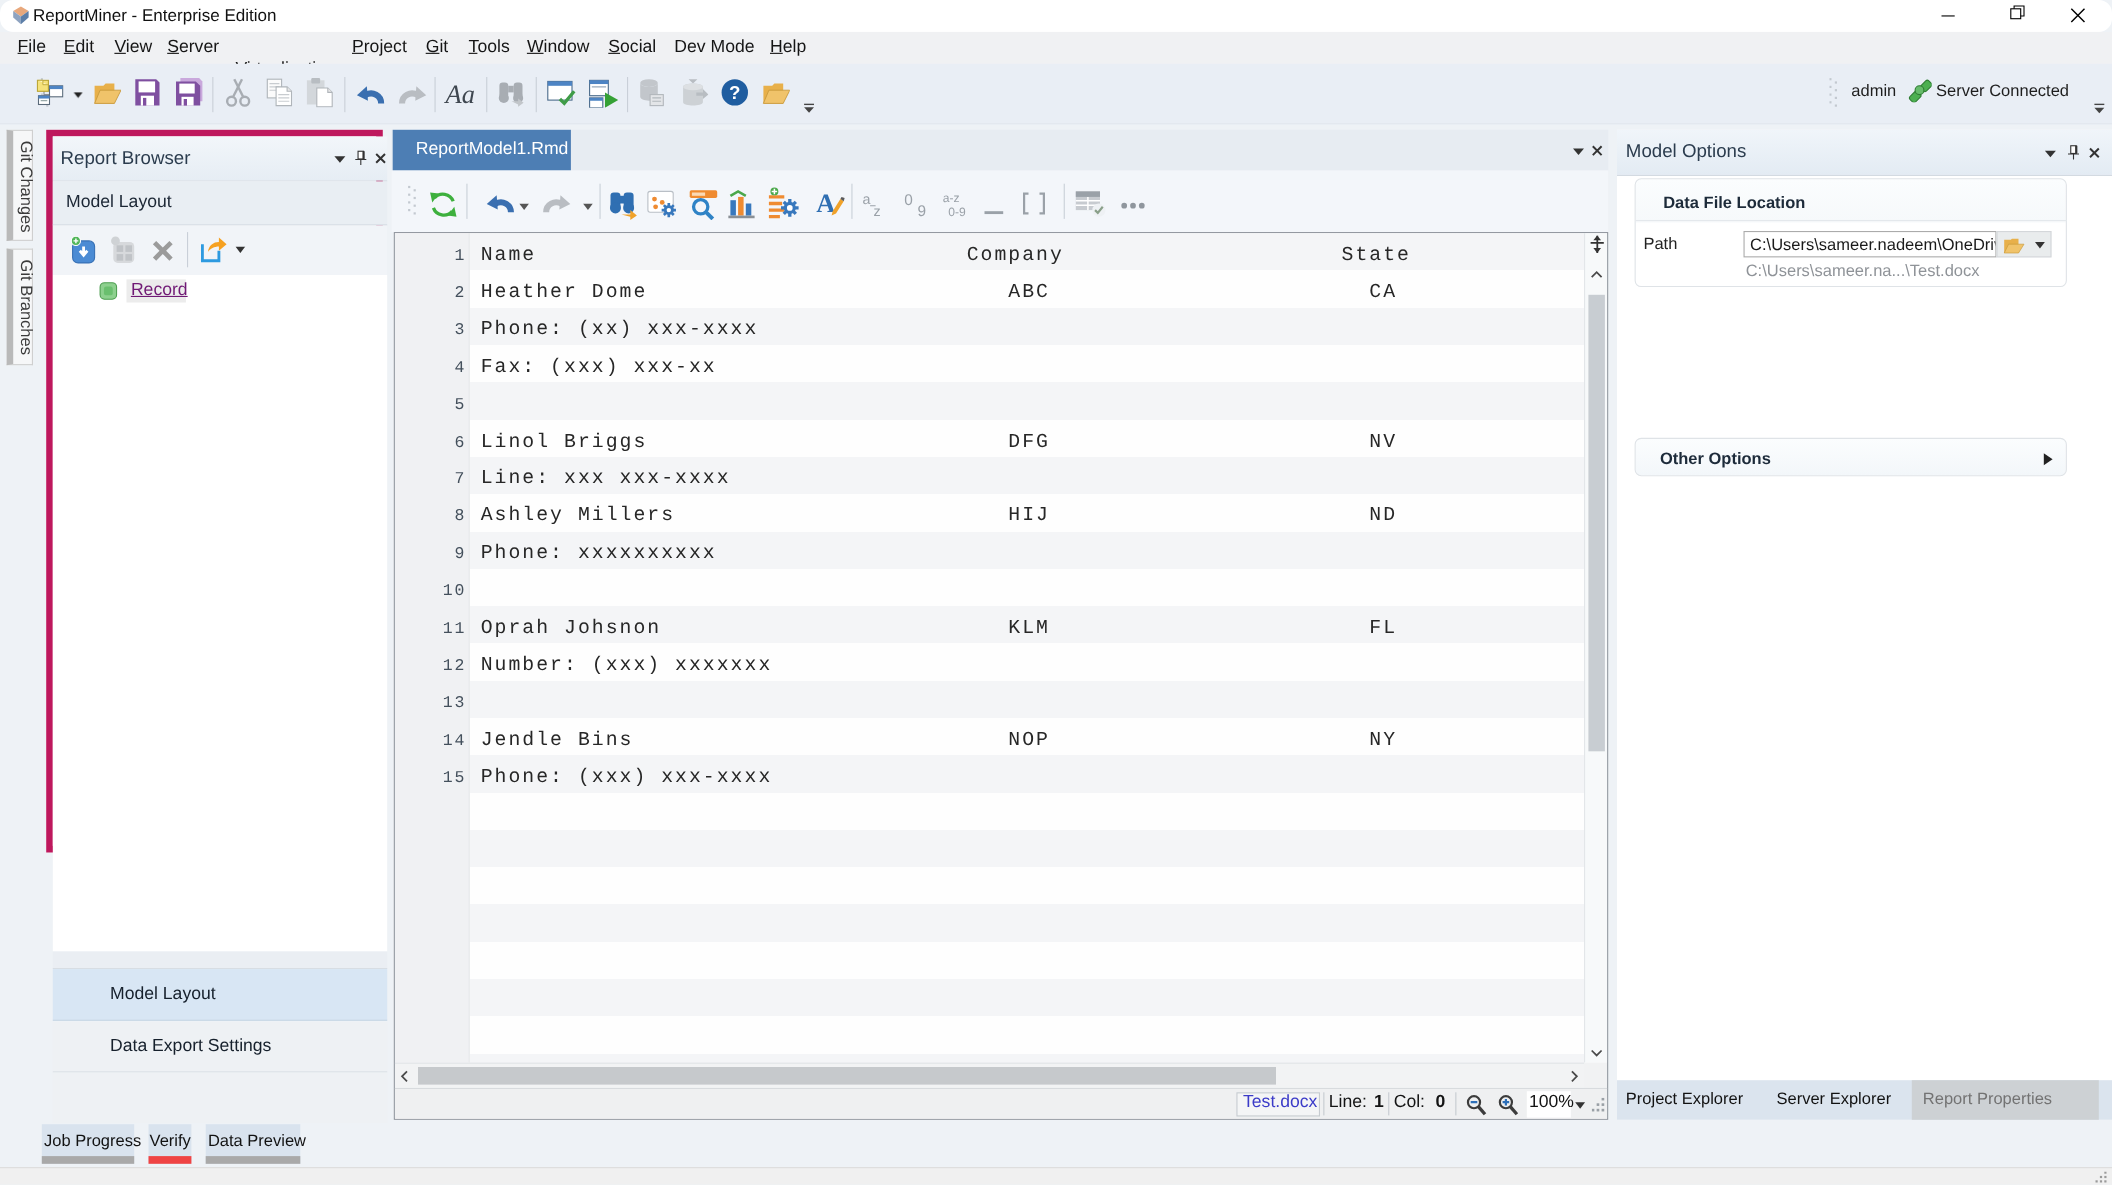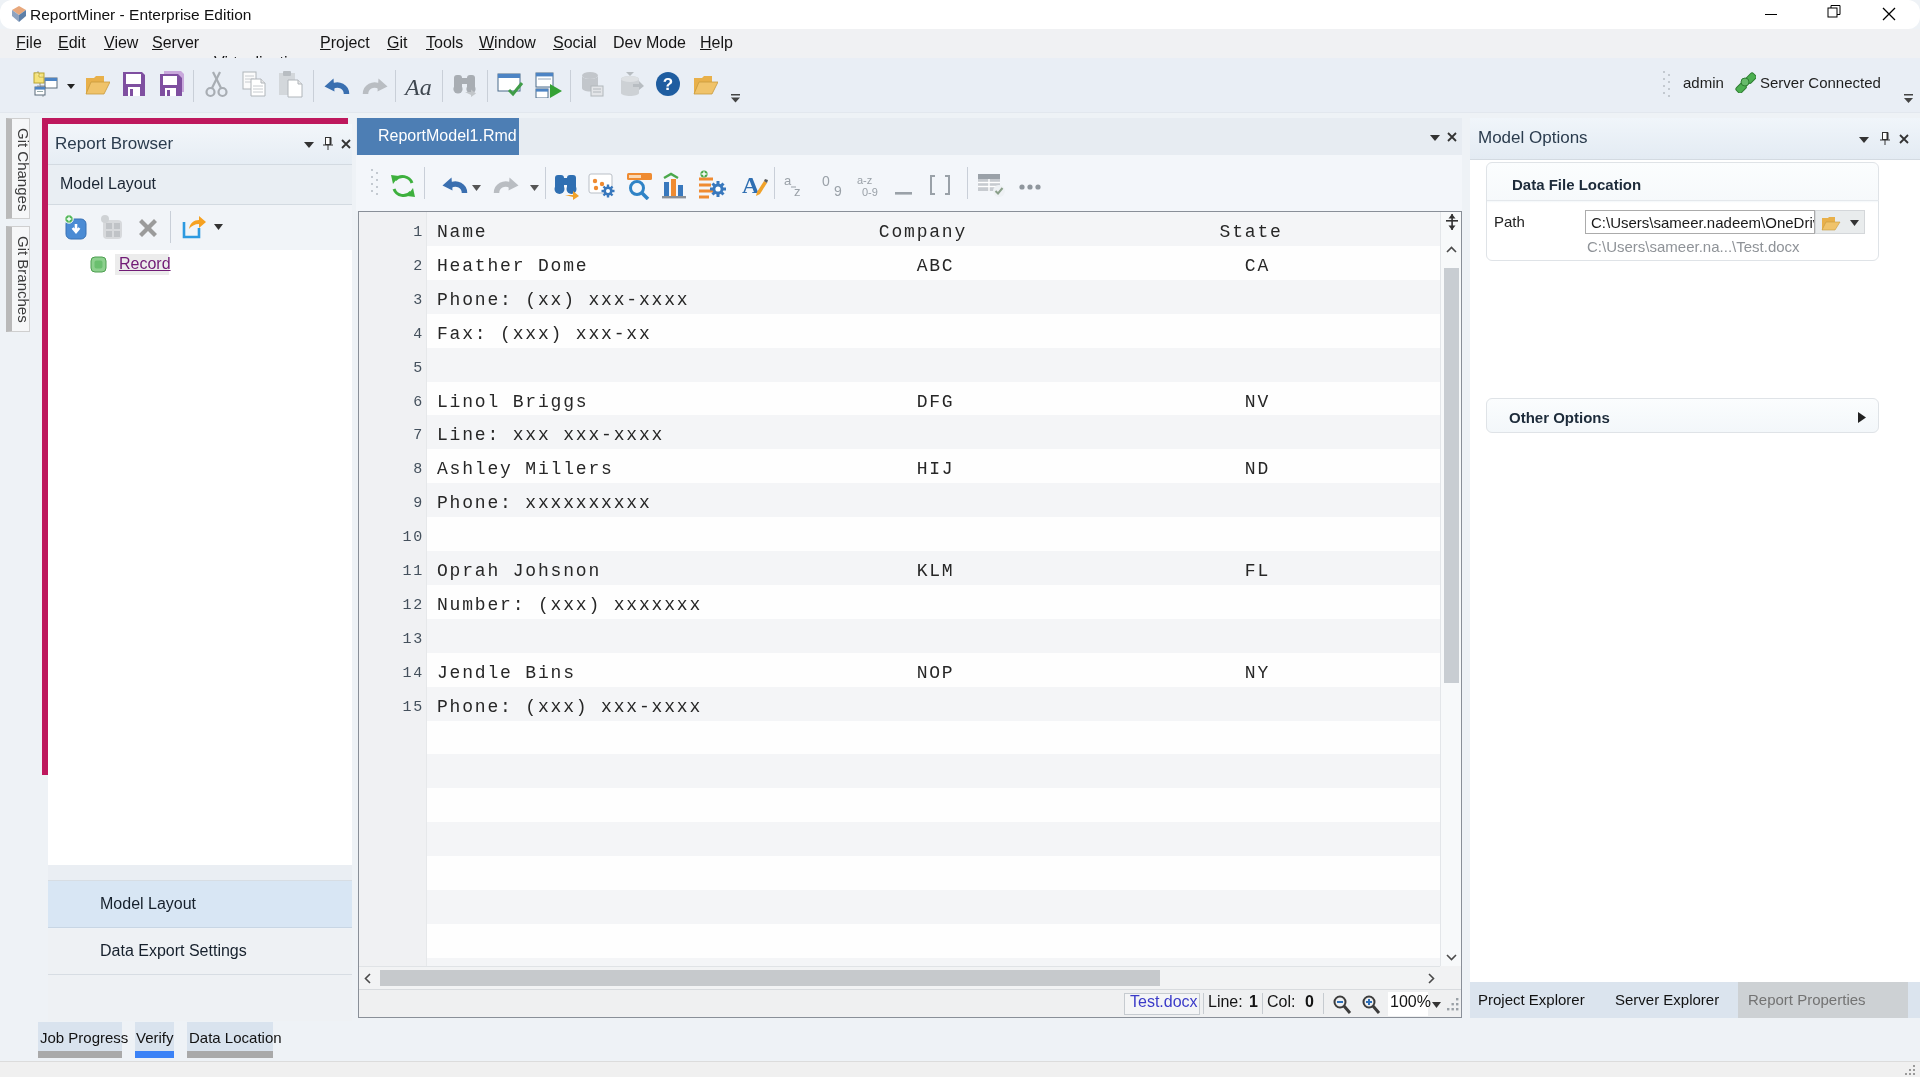--- a/index.html
+++ b/index.html
@@ -338,25 +338,25 @@
   <div class="abs" style="left:0; top:805px; width:304px; height:46px; background:#eef1f4; border-bottom:1px solid #d7dde3;">
     <span class="abs" style="left:52px; top:13px; font-size:16px; color:#16202c;">Data Export Settings</span>
   </div>
   <div class="abs" style="left:0; top:851px; width:304px; height:46px; background:#eef1f4;"></div>
 </div>
 
 <div id="bltabs">
   <div class="abs" style="left:38px; top:1022px; width:84px; height:36px; background:#d9e3ee; border-bottom:7px solid #a9a9a9;">
     <span class="abs" style="left:2px; top:7px; font-size:15px; color:#121212; white-space:nowrap;">Job Progress</span>
   </div>
-  <div class="abs" style="left:135px; top:1022px; width:39px; height:36px; background:#d9e3ee; border-bottom:7px solid #3b82f6;">
+  <div class="abs" style="left:135px; top:1022px; width:39px; height:36px; background:#d9e3ee; border-bottom:7px solid #ef4444;">
     <span class="abs" style="left:1px; top:7px; font-size:15px; color:#121212; white-space:nowrap;">Verify</span>
   </div>
   <div class="abs" style="left:187px; top:1022px; width:86px; height:36px; background:#d9e3ee; border-bottom:7px solid #a9a9a9;">
-    <span class="abs" style="left:2px; top:7px; font-size:15px; color:#121212; white-space:nowrap;">Data Location</span>
+    <span class="abs" style="left:2px; top:7px; font-size:15px; color:#121212; white-space:nowrap;">Data Preview</span>
   </div>
 </div>
 
 <div id="tabstrip">
   <div id="doctab">
       <span style="position:absolute; left:21px; top:9px;">ReportModel1.Rmd</span>
     </div>
   <svg class="abs" style="left:1072px; top:15px;" width="14" height="10">
       <polygon points="2,2 12,2 7,8" fill="#333"></polygon>
     </svg>

